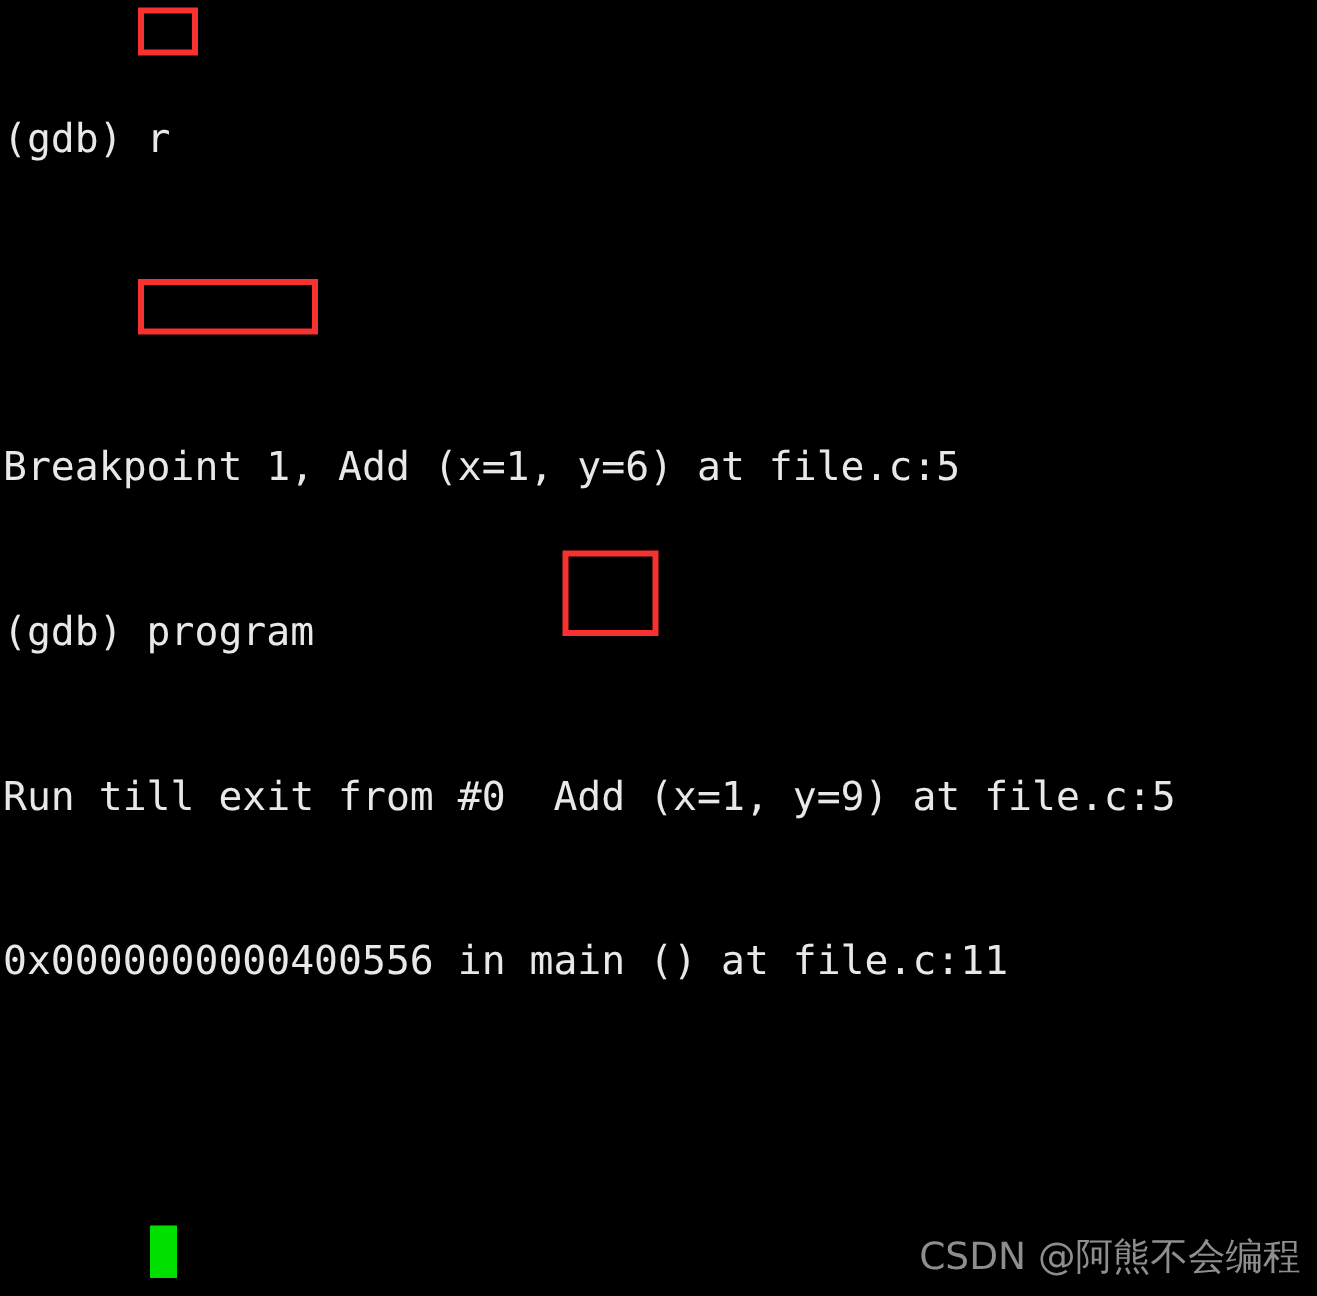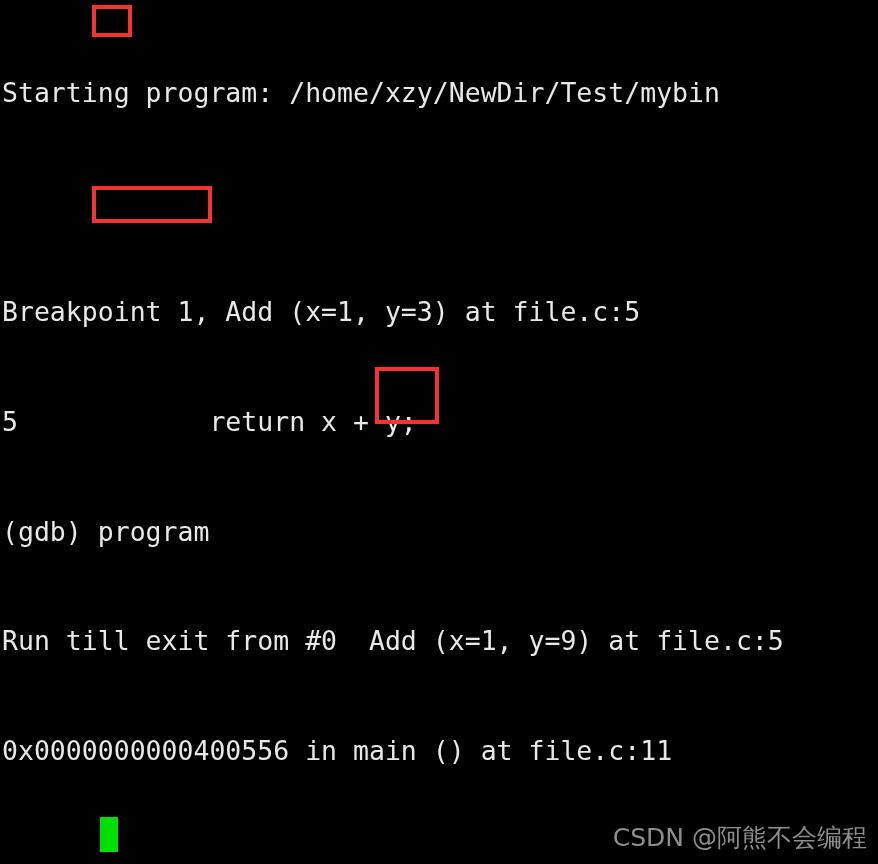--- a/index.html
+++ b/index.html
@@ -66,24 +66,23 @@
     color: #8e8e8e;
     white-space: pre;
   }
 </style>
 </head>
 <body>
 
 <div id="screen">
 
   <div id="terminal">
-    <span class="line">Starting program: /home/xzy/NewDir/Test/mybin</span>
+    <span class="line">(gdb) r</span>
     <span class="line"></span>
-    <span class="line">Breakpoint 1, Add (x=1, y=3) at file.c:5</span>
-    <span class="line">5            return x + y;</span>
+    <span class="line">Breakpoint 1, Add (x=1, y=6) at file.c:5</span>
     <span class="line">(gdb) program</span>
     <span class="line">Run till exit from #0  Add (x=1, y=9) at file.c:5</span>
     <span class="line">0x0000000000400556 in main () at file.c:11</span>
     
     
     
     
     
     
     

